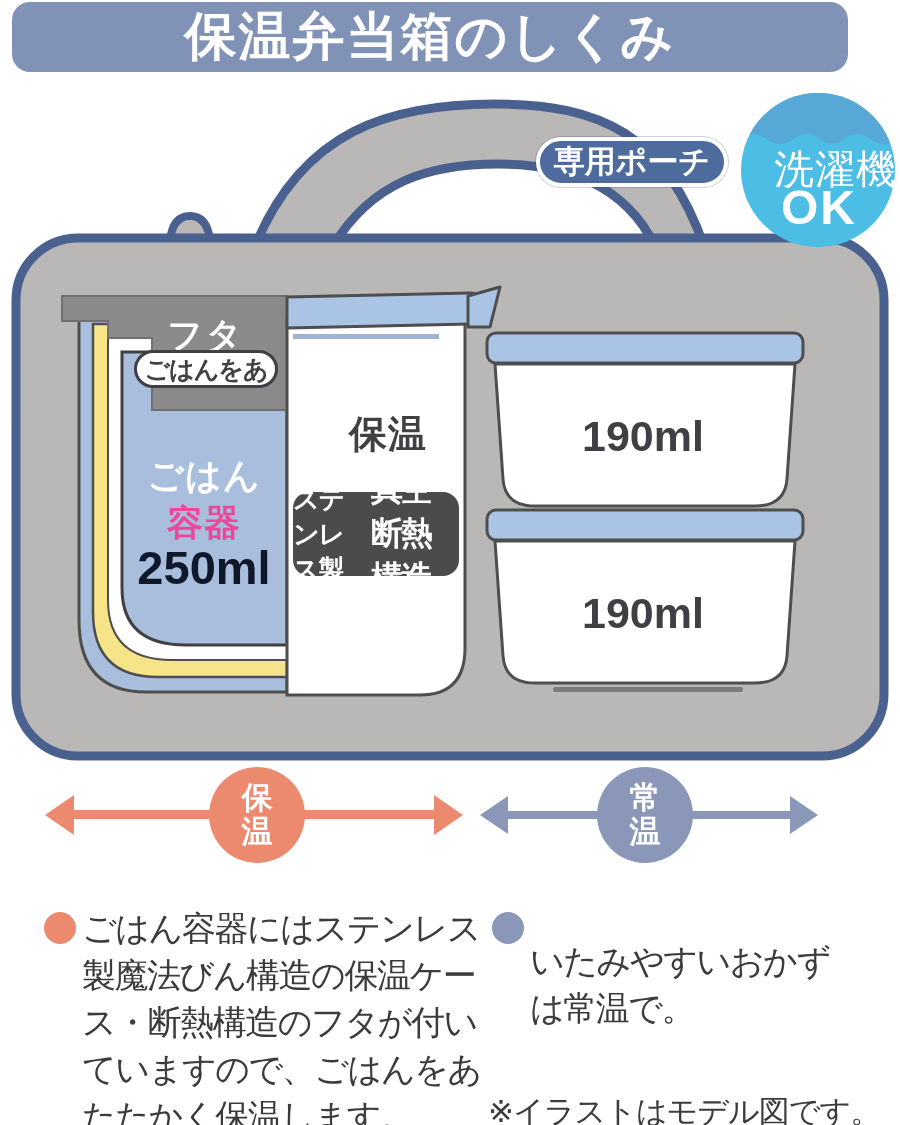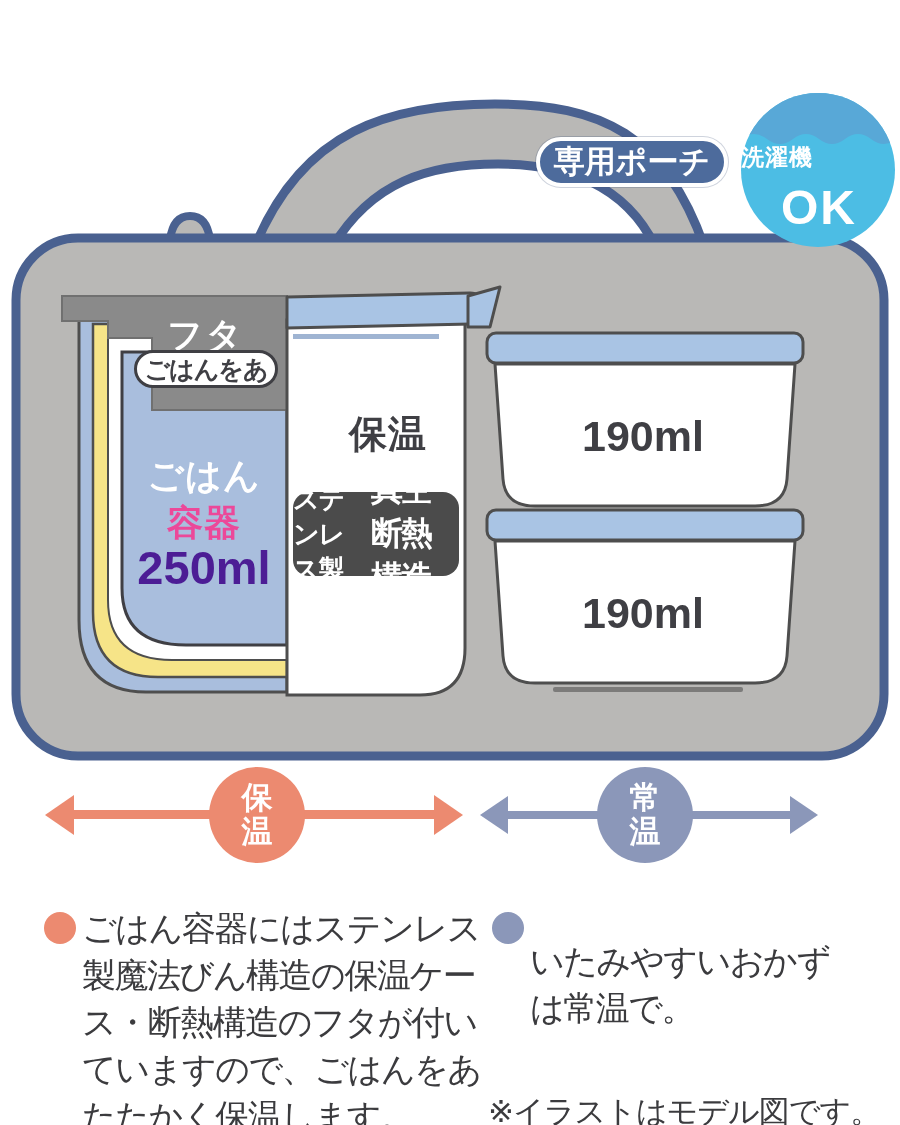--- a/index.html
+++ b/index.html
@@ -30,37 +30,37 @@
     display:flex;align-items:center;justify-content:center;
     color:#fff;font-size:52px;font-weight:bold;letter-spacing:2px;
   }
   .pouch-pill{
     left:536px;top:137px;width:192px;height:50px;
     background:var(--pouch-pill);border:4px solid #fff;border-radius:27px;
     display:flex;align-items:center;justify-content:center;
     color:#fff;font-size:31px;font-weight:bold;
     box-shadow:0 0 0 1px rgba(60,80,120,.25);
   }
-  .wash-line1{left:741px;top:142px;width:156px;text-align:left;
-    color:#fff;font-size:23px;font-weight:bold;letter-spacing:1px;}
+  .wash-line1{left:741px;top:142px;width:156px;text-align:right;
+    color:#fff;font-size:40px;font-weight:normal;letter-spacing:1px;}
   .wash-line2{left:741px;top:180px;width:156px;text-align:center;
     color:#fff;font-size:48px;font-weight:bold;letter-spacing:2px;}
 
   .lid-label{left:126px;top:312px;width:160px;text-align:center;
     color:#fff;font-size:35px;font-weight:bold;letter-spacing:3px;}
   .lid-badge{left:134px;top:350px;width:144px;height:38px;
     background:#fff;border:3px solid #3f3f44;border-radius:19px;
     display:flex;align-items:center;justify-content:center;
     color:#3f3f44;font-size:25px;font-weight:bold;letter-spacing:-1px;}
   .rice-1{left:114px;top:452px;width:180px;text-align:center;
     color:#fff;font-size:36px;font-weight:bold;letter-spacing:1px;}
   .rice-2{left:114px;top:499px;width:180px;text-align:center;
     color:#ec4899;font-size:36px;font-weight:bold;letter-spacing:1px;}
   .rice-cap{left:104px;top:540px;width:200px;text-align:center;
-    color:#4c1d95;font-size:47px;font-weight:bold;}
+    color:#0f172a;font-size:47px;font-weight:bold;}
   .case-1{left:290px;top:409px;width:196px;text-align:center;
     color:#3f3f44;font-size:38px;font-weight:600;letter-spacing:1px;}
   .case-2{left:290px;top:443px;width:196px;text-align:center;
     color:#3f3f44;font-size:38px;font-weight:600;letter-spacing:1px;}
   .case-badge{left:293px;top:492px;width:166px;height:84px;
     background:var(--badge-dark);border-radius:16px;
     display:flex;flex-direction:row;align-items:center;justify-content:center;gap:3px;
     color:#fff;font-weight:bold;}
   .case-badge .l1{font-size:26px;letter-spacing:-1px;}
   .case-badge .l2{font-size:32px;letter-spacing:-2px;}
@@ -133,20 +133,21 @@
     <path d="M45,815 L74,795 L74,835 Z" style="fill:var(--warm-accent);"></path>
     <path d="M463,815 L434,795 L434,835 Z" style="fill:var(--warm-accent);"></path>
     <circle cx="257" cy="815" r="48" style="fill:var(--warm-accent);"></circle>
 
     <rect x="500" y="811" width="296" height="8" rx="4" style="fill:var(--ambient-accent);"></rect>
     <path d="M480,815 L508,796 L508,834 Z" style="fill:var(--ambient-accent);"></path>
     <path d="M818,815 L790,796 L790,834 Z" style="fill:var(--ambient-accent);"></path>
     <circle cx="645" cy="815" r="48" style="fill:var(--ambient-accent);"></circle>
   </svg>
 
+  <div class="abs title-bar">保温弁当箱のしくみ</div>
 
   <div class="abs pouch-pill">専用ポーチ</div>
 
   <div class="abs wash-line1">洗濯機</div>
   <div class="abs wash-line2">OK</div>
 
   <div class="abs lid-label">フタ</div>
   <div class="abs lid-badge">ごはんをあ</div>
 
   <div class="abs rice-1">ごはん</div>

